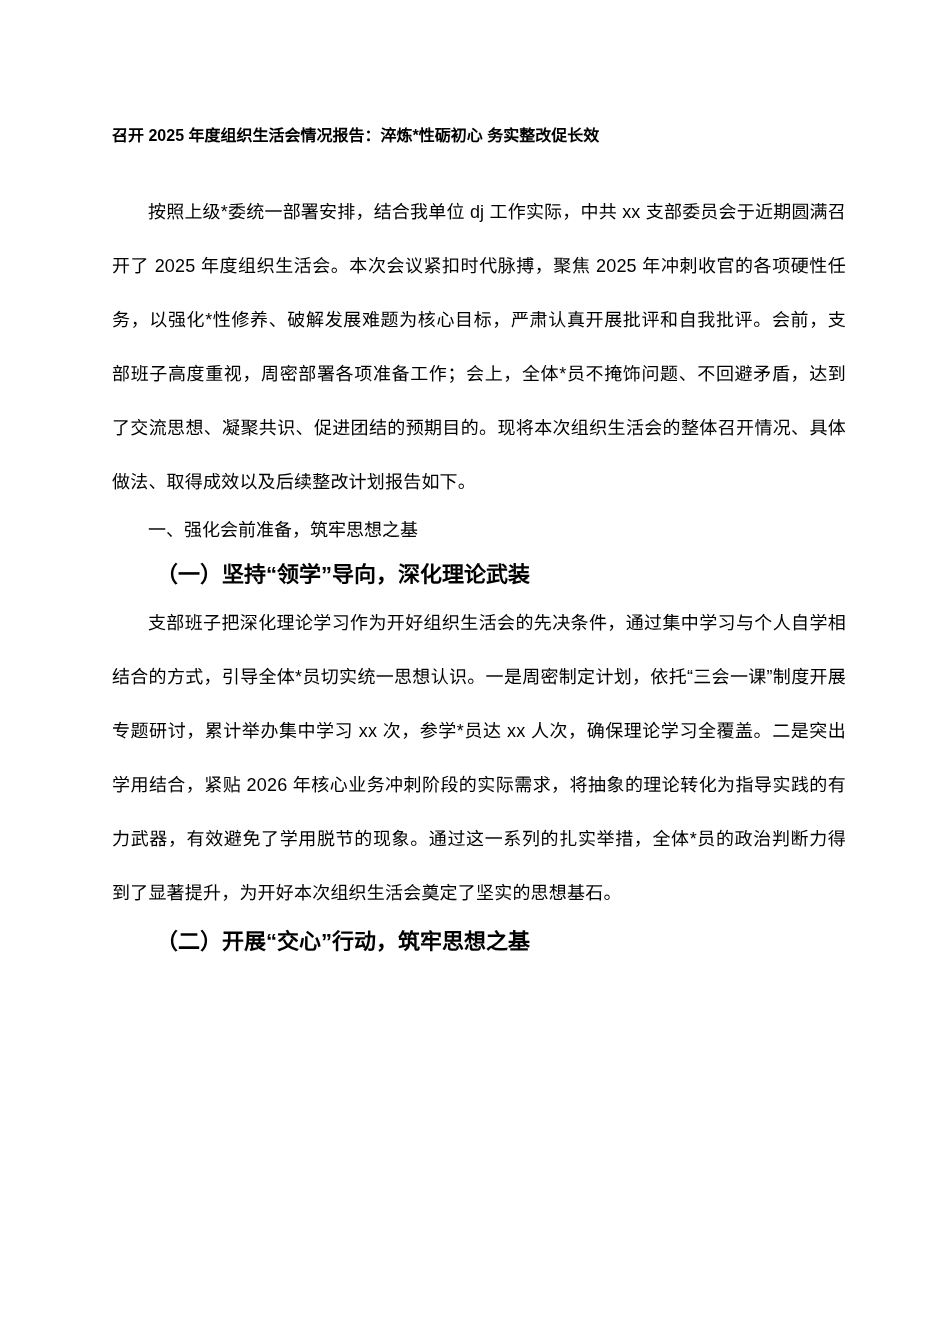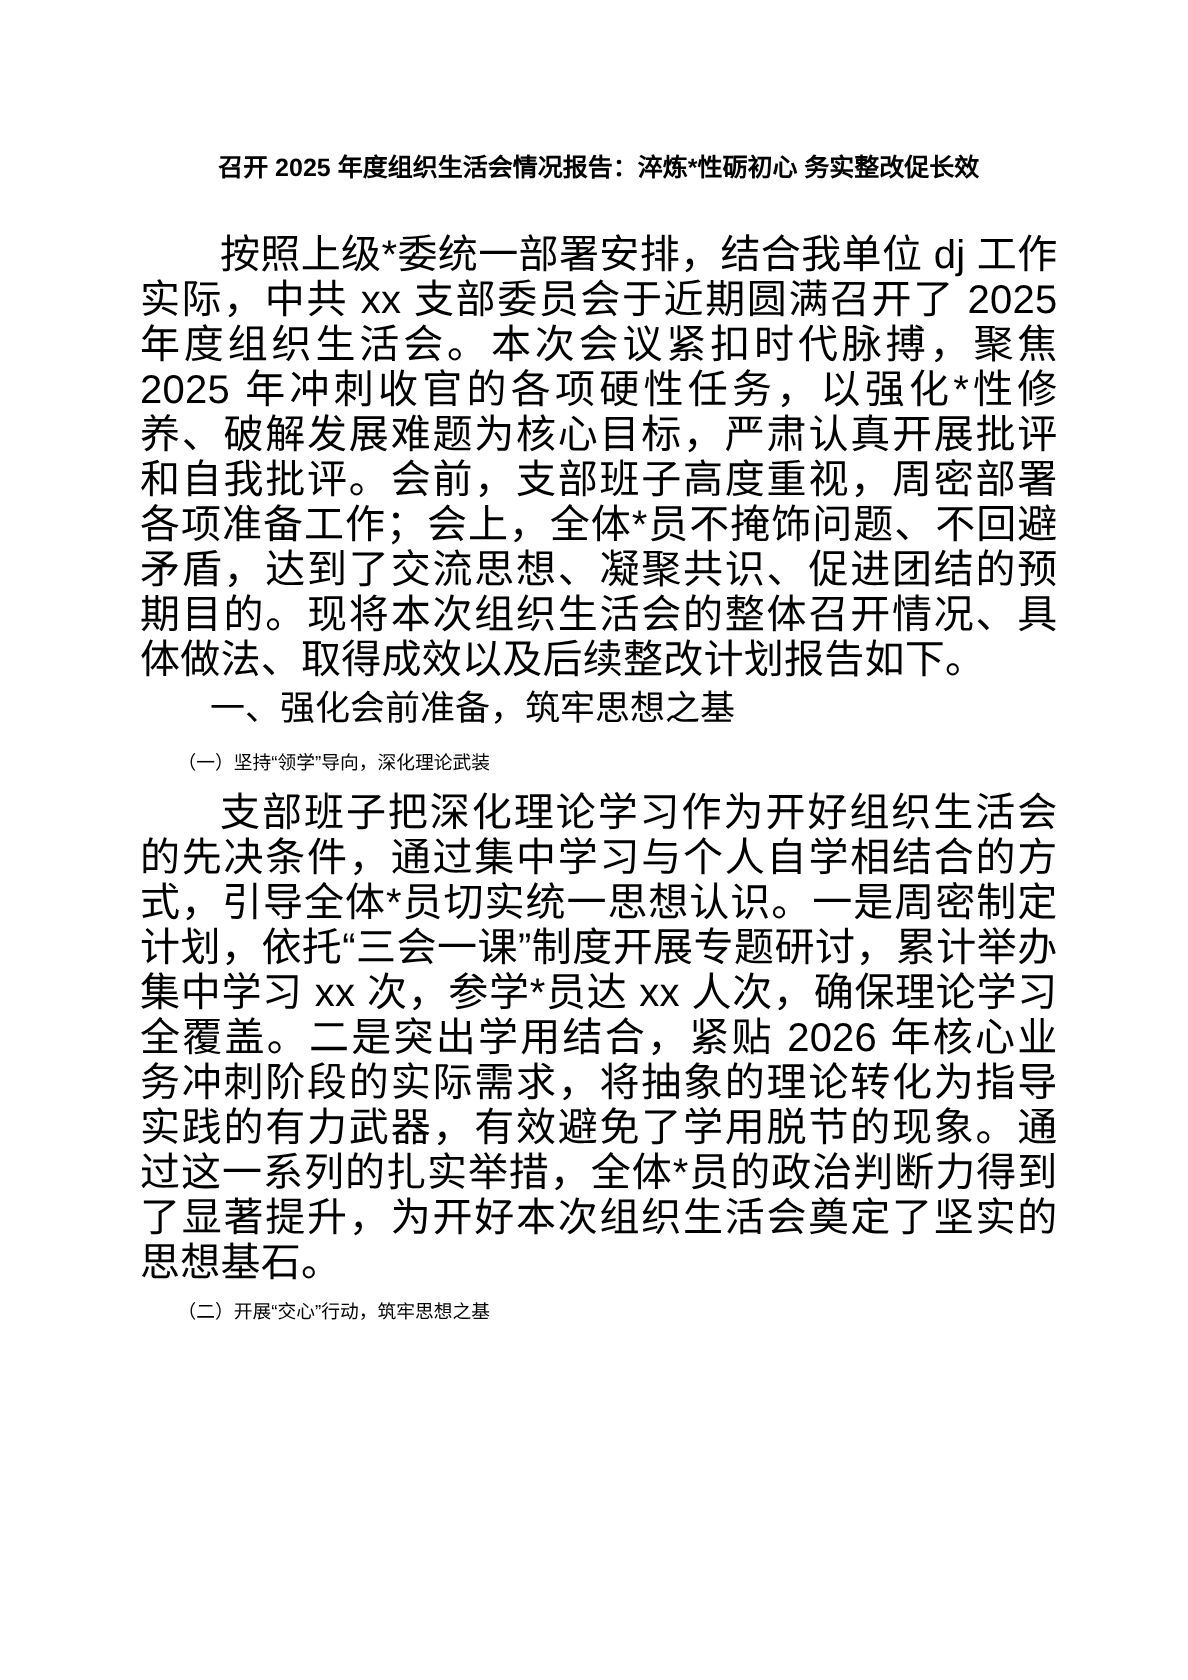--- a/index.html
+++ b/index.html
@@ -16,47 +16,47 @@
     box-sizing: border-box;
     width: 950px;
     height: 1344px;
     padding: 112px 104px 0 112px;
     background: #ffffff;
     color: #000000;
     font-family: "Liberation Sans", "DejaVu Sans", sans-serif;
     overflow: hidden;
   }
   .doc-title {
-    font-size: 20px;
+    font-size: 16px;
     font-weight: 700;
     line-height: 47px;
-    text-align: center;
+    text-align: left;
     margin: 0 0 26px 0;
   }
   .para {
-    font-size: 32px;
-    line-height: 36px;
+    font-size: 18px;
+    line-height: 54px;
     margin: 0;
     text-indent: 2em;
     text-align: justify;
     letter-spacing: 0.2px;
   }
   .heading-l1 {
-    font-size: 28px;
+    font-size: 18px;
     line-height: 43.5px;
     margin: 0;
     text-indent: 2em;
     font-weight: 400;
   }
   .heading-l2 {
-    font-size: 15px;
+    font-size: 22px;
     line-height: 43.5px;
     margin: 0;
     text-indent: 2em;
-    font-weight: 400;
+    font-weight: 700;
   }
 </style>
 </head>
 <body>
 
 <main class="page">
   <h1 class="doc-title">召开 2025 年度组织生活会情况报告：淬炼*性砺初心 务实整改促长效</h1>
   <p class="para">按照上级*委统一部署安排，结合我单位 dj 工作实际，中共 xx 支部委员会于近期圆满召开了 2025 年度组织生活会。本次会议紧扣时代脉搏，聚焦 2025 年冲刺收官的各项硬性任务，以强化*性修养、破解发展难题为核心目标，严肃认真开展批评和自我批评。会前，支部班子高度重视，周密部署各项准备工作；会上，全体*员不掩饰问题、不回避矛盾，达到了交流思想、凝聚共识、促进团结的预期目的。现将本次组织生活会的整体召开情况、具体做法、取得成效以及后续整改计划报告如下。</p>
   <p class="heading-l1">一、强化会前准备，筑牢思想之基</p>
   <p class="heading-l2">（一）坚持“领学”导向，深化理论武装</p>

